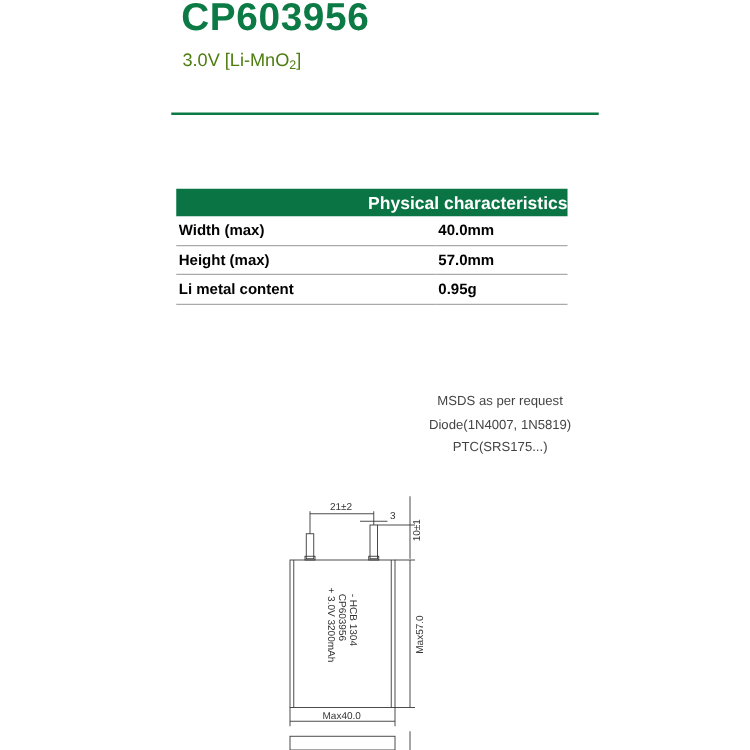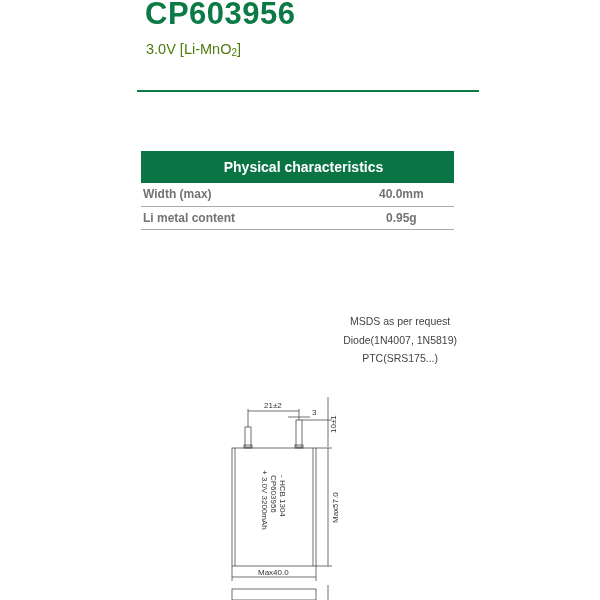--- a/index.html
+++ b/index.html
@@ -2,23 +2,23 @@
 <html><head>
   <meta charset="utf-8">
   <style>
     html, body { margin: 0; padding: 0; background: #ffffff; }
     body { width: 600px; height: 600px; position: relative; overflow: hidden; font-family: "Liberation Sans", sans-serif; }
     .title { position: absolute; left: 145px; top: -4px; font-size: 31px; font-weight: bold; color: #0b7a45; letter-spacing: 0.5px; margin: 0; }
     .subtitle { position: absolute; left: 146px; top: 41px; font-size: 14.5px; color: #4d7c0f; }
     .subtitle sub { font-size: 10px; vertical-align: -2px; }
     .rule { position: absolute; left: 137px; top: 90px; width: 342px; height: 2px; background: #0b7a45; }
     .spec-table { position: absolute; left: 141px; top: 151px; width: 313px; border-collapse: collapse; }
-    .spec-head { background: #0b7445; color: #ffffff; font-weight: bold; font-size: 14px; height: 32px; padding: 0 0 0 12px; text-align: center; }
-    .spec-row td { font-size: 12px; font-weight: bold; color: #737373; height: 22.5px; border-bottom: 1px solid #aaaaaa; padding: 0 2px; }
-    .spec-row td.val { text-align: center; }
+    .spec-head { background: #0b7445; color: #ffffff; font-weight: bold; font-size: 14px; height: 22px; padding: 0 0 0 12px; text-align: right; }
+    .spec-row td { font-size: 12px; font-weight: bold; color: #000000; height: 22.5px; border-bottom: 1px solid #aaaaaa; padding: 0 2px; }
+    .spec-row td.val { text-align: left; }
     .notes { position: absolute; right: 143px; top: 312px; text-align: center; font-size: 10.5px; color: #444444; line-height: 18.5px; }
     .drawing { position: absolute; left: 220px; top: 395px; width: 130px; height: 205px; }
     .dim-text { font-family: "Liberation Sans", sans-serif; font-size: 8px; fill: #333333; }
   </style>
 </head>
 <body>
 
 <h1 class="title">CP603956</h1>
 <div class="subtitle"><span>3.0V [Li-MnO</span><sub>2</sub><span>]</span></div>
 <div class="rule"></div>
@@ -26,20 +26,24 @@
 <table class="spec-table">
   <thead>
     <tr>
       <th class="spec-head" colspan="2">Physical characteristics</th>
     </tr>
   </thead>
   <tbody>
     <tr class="spec-row">
       <td>Width (max)</td>
       <td class="val">40.0mm</td>
+    </tr>
+    <tr class="spec-row">
+      <td>Height (max)</td>
+      <td class="val">57.0mm</td>
     </tr>
     <tr class="spec-row">
       <td>Li metal content</td>
       <td class="val">0.95g</td>
     </tr>
   </tbody>
 </table>
 
 <div class="notes">
   <div>MSDS as per request</div>

